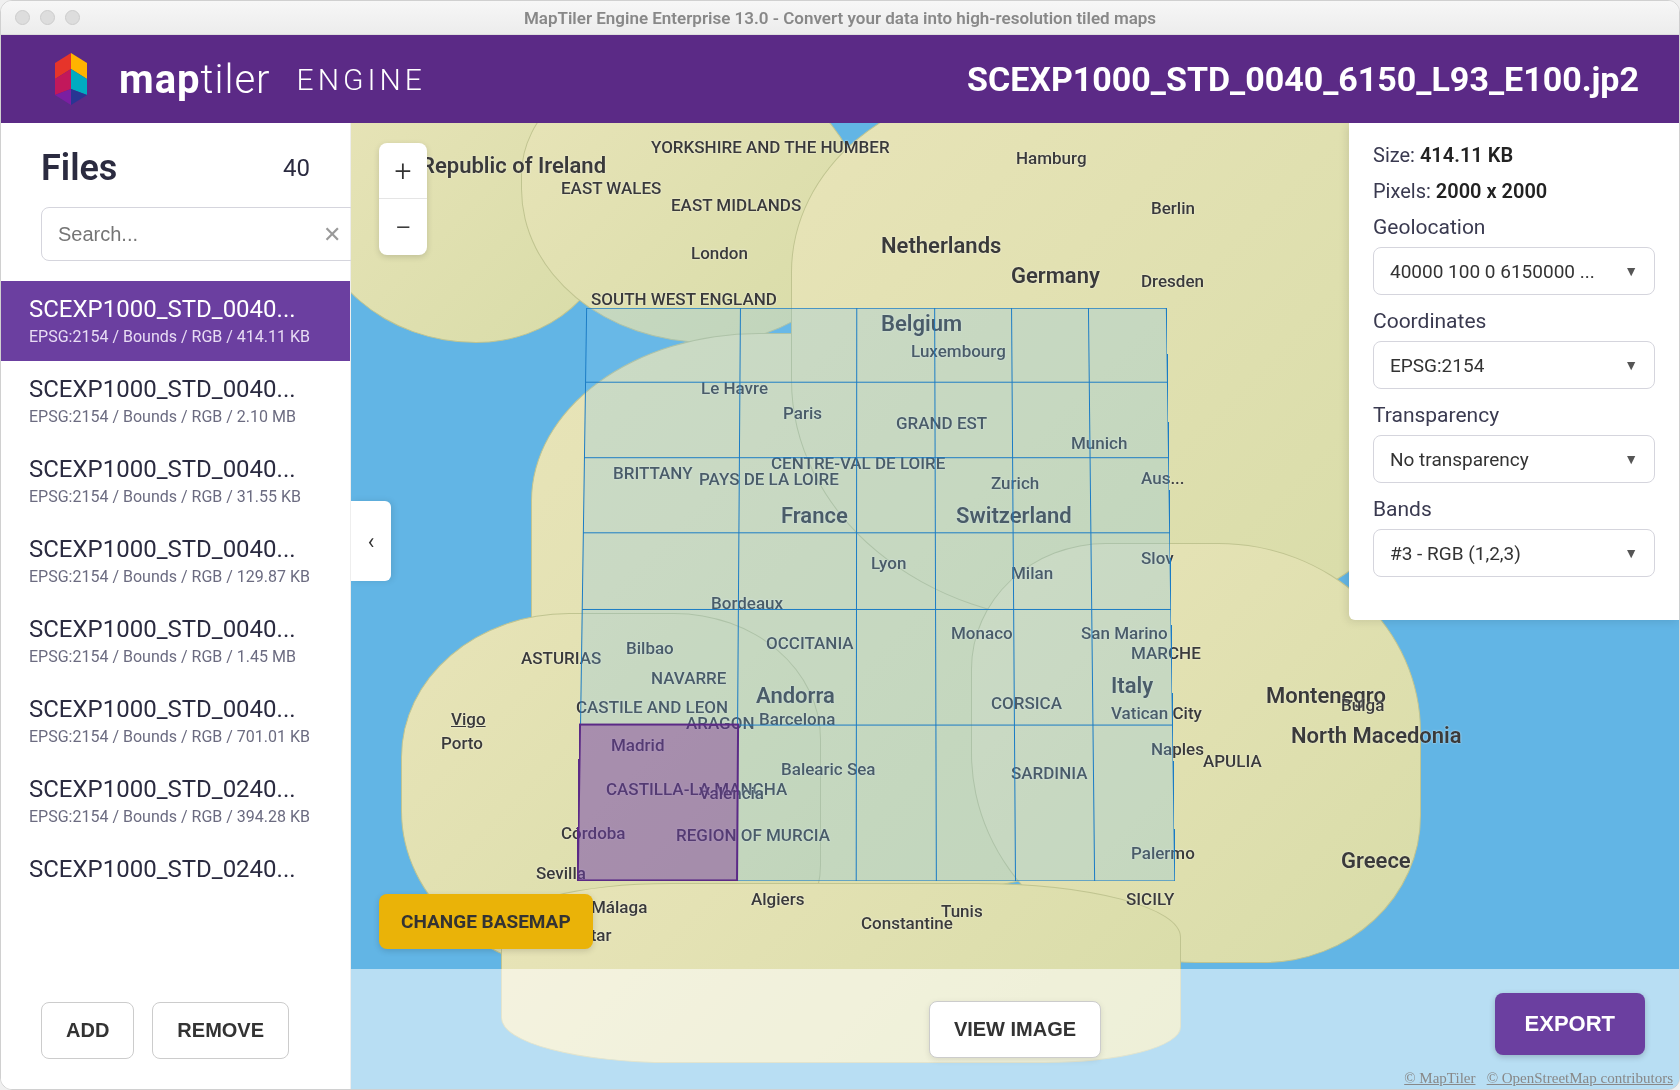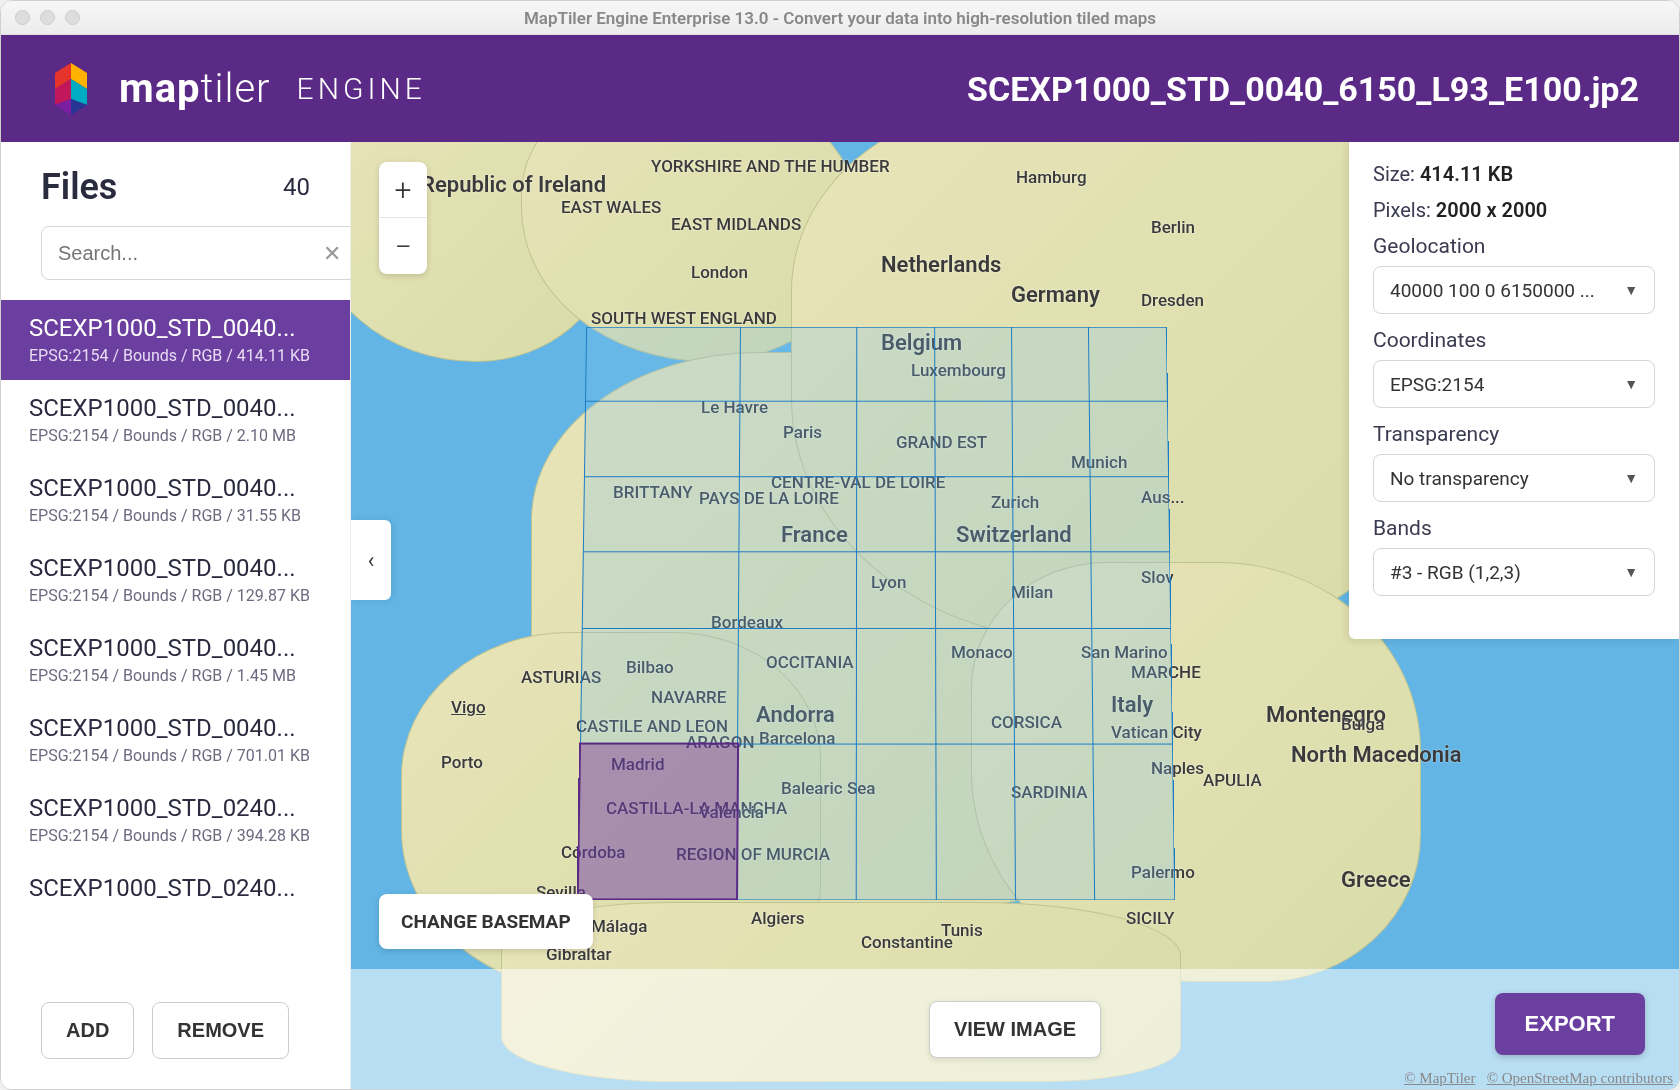--- a/index.html
+++ b/index.html
@@ -29,21 +29,21 @@
     border-bottom: 1px solid #ddd;
     position: relative;
   }
   .traffic-lights { display: flex; gap: 10px; }
   .tl { width: 15px; height: 15px; border-radius: 50%; background: #ddd; border:1px solid #ccc; }
   .titlebar-title {
     position:absolute; left:0; right:0; text-align:center;
     font-size: 17px; color:#888; font-weight:600;
   }
   .header {
-    height: 107px;
+    height: 88px;
     background: #5b2a86;
     display:flex;
     align-items:center;
     justify-content:space-between;
     padding: 0 40px;
   }
   .logo-wrap { display:flex; align-items:center; gap:18px; }
   .logo-icon {
     width:60px; height:60px; position:relative;
   }
@@ -147,21 +147,21 @@
   .zoom-btn:first-child { border-bottom:1px solid #e5e5e5; }
   .collapse-handle {
     position:absolute; left:0; top:378px; width:40px; height:80px;
     background:white; border-radius:0 6px 6px 0;
     display:flex; align-items:center; justify-content:center;
     box-shadow:2px 0 6px rgba(0,0,0,.1); cursor:pointer;
     font-size:22px; color:#333;
   }
   .change-basemap {
     position:absolute; left:28px; bottom:140px;
-    background:#ffffff; border-radius:8px; padding:16px 22px;
+    background:#eab308; border-radius:8px; padding:16px 22px;
     font-size:19px; font-weight:700; color:#333;
     box-shadow:0 2px 6px rgba(0,0,0,.15); cursor:pointer;
   }
   .bottom-bar {
     position:absolute; left:0; right:0; bottom:0; height:120px;
     background:rgba(255,255,255,.55);
     display:flex; align-items:center; justify-content:center;
   }
   .bottom-bar .btn { box-shadow:0 2px 6px rgba(0,0,0,.1); }
   .export-btn {
@@ -325,21 +325,21 @@
           <div class="map-label" style="left: 730px; top: 500px;">San Marino</div>
           <div class="map-label" style="left: 780px; top: 520px;">MARCHE</div>
           <div class="map-label big" style="left: 760px; top: 550px;">Italy</div>
           <div class="map-label big" style="left: 915px; top: 560px;">Montenegro</div>
           <div class="map-label" style="left: 990px; top: 572px;">Bulga</div>
           <div class="map-label big" style="left: 940px; top: 600px;">North Macedonia</div>
           <div class="map-label" style="left: 415px; top: 510px;">OCCITANIA</div>
           <div class="map-label" style="left: 275px; top: 515px;">Bilbao</div>
           <div class="map-label" style="left: 300px; top: 545px;">NAVARRE</div>
           <div class="map-label" style="left: 170px; top: 525px;">ASTURIAS</div>
-          <div class="map-label" style="left: 100px; top: 555px; text-decoration: underline;">Vigo</div>
+          <div class="map-label" style="left: 100px; top: 586px; text-decoration: underline;">Vigo</div>
           <div class="map-label" style="left: 90px; top: 610px;">Porto</div>
           <div class="map-label" style="left: 225px; top: 574px;">CASTILE AND LEON</div>
           <div class="map-label" style="left: 335px; top: 590px;">ARAGON</div>
           <div class="map-label" style="left: 260px; top: 612px;">Madrid</div>
           <div class="map-label" style="left: 408px; top: 586px;">Barcelona</div>
           <div class="map-label big" style="left: 405px; top: 560px;">Andorra</div>
           <div class="map-label" style="left: 640px; top: 570px;">CORSICA</div>
           <div class="map-label" style="left: 760px; top: 580px;">Vatican City</div>
           <div class="map-label" style="left: 800px; top: 616px;">Naples</div>
           <div class="map-label" style="left: 852px; top: 628px;">APULIA</div>

